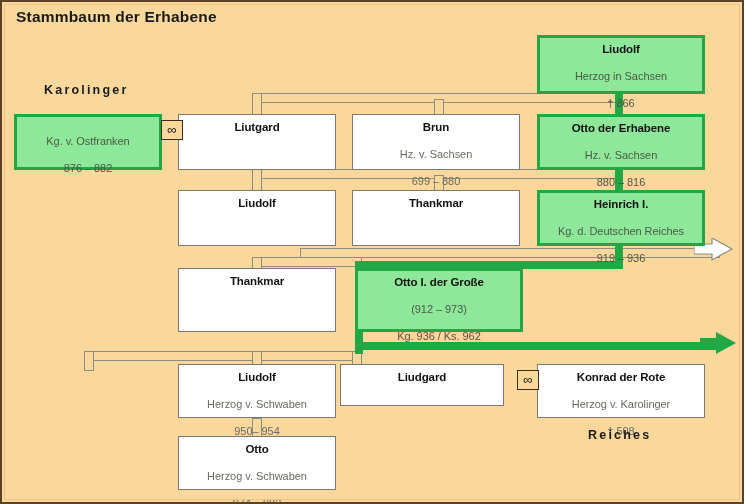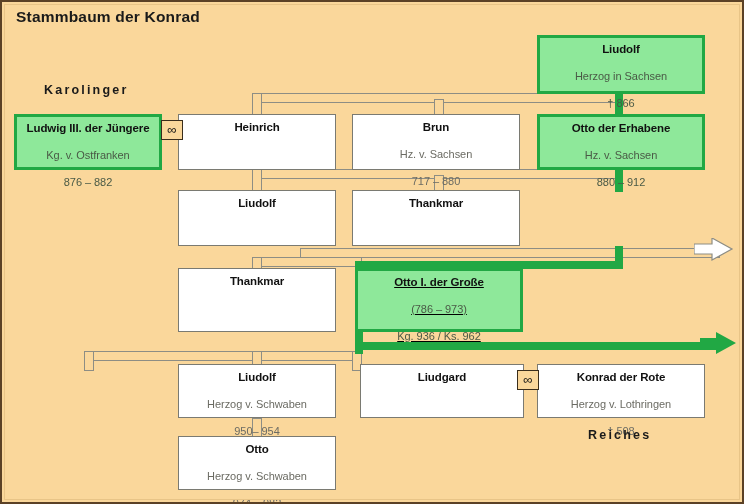--- a/index.html
+++ b/index.html
@@ -118,21 +118,21 @@
 
   
   .arrow-white{position:absolute;z-index:25;}
   .arrow-green{position:absolute;z-index:25;}
 </style>
 </head>
 <body>
 
 <div id="canvas">
 
-  <div class="title">Stammbaum der Konrad</div>
+  <div class="title">Stammbaum der Erhabene</div>
   <div class="dynasty" style="left:44px;top:83px;">Karolinger</div>
   <div class="dynasty" style="left:588px;top:428px;">Reiches</div>
 
   <div class="gconn" style="left:615px;top:94px;width:8px;height:22px;"></div>
 
   <div class="conn" style="left:252px;top:93px;width:370px;height:10px;"></div>
   <div class="conn" style="left:252px;top:93px;width:10px;height:22px;"></div>
   <div class="conn" style="left:434px;top:99px;width:10px;height:18px;"></div>
 
   <div class="gconn" style="left:615px;top:170px;width:8px;height:22px;"></div>
@@ -166,82 +166,86 @@
 
   <div class="conn" style="left:252px;top:418px;width:10px;height:22px;"></div>
 
   <div class="node green" style="left:537px;top:35px;width:168px;height:59px;">
     <div class="nm">Liudolf</div>
     <div class="ln">Herzog in Sachsen</div>
     <div class="ln">† 866</div>
   </div>
 
   <div class="node green" style="left:14px;top:114px;width:148px;height:56px;">
-    <div class="nm">Ludwig III. der Jüngere</div>
     <div class="ln">Kg. v. Ostfranken</div>
     <div class="ln">876 – 882</div>
   </div>
 
   <div class="marriage" style="left:161px;top:120px;">
     <span>∞</span>
   </div>
 
   <div class="node" style="left:178px;top:114px;width:158px;height:56px;">
-    <div class="nm">Heinrich</div>
+    <div class="nm">Liutgard</div>
   </div>
 
   <div class="node" style="left:352px;top:114px;width:168px;height:56px;">
     <div class="nm">Brun</div>
     <div class="ln">Hz. v. Sachsen</div>
-    <div class="ln">717 – 880</div>
+    <div class="ln">699 – 880</div>
   </div>
 
   <div class="node green" style="left:537px;top:114px;width:168px;height:56px;">
     <div class="nm">Otto der Erhabene</div>
     <div class="ln">Hz. v. Sachsen</div>
-    <div class="ln">880 – 912</div>
+    <div class="ln">880 – 816</div>
   </div>
 
   <div class="node" style="left:178px;top:190px;width:158px;height:56px;">
     <div class="nm">Liudolf</div>
   </div>
 
   <div class="node" style="left:352px;top:190px;width:168px;height:56px;">
     <div class="nm">Thankmar</div>
   </div>
 
+  <div class="node green" style="left:537px;top:190px;width:168px;height:56px;">
+    <div class="nm">Heinrich I.</div>
+    <div class="ln">Kg. d. Deutschen Reiches</div>
+    <div class="ln">919 – 936</div>
+  </div>
 
   <div class="node" style="left:178px;top:268px;width:158px;height:64px;">
     <div class="nm">Thankmar</div>
   </div>
 
-  <div class="node green" style="left:355px;top:268px;width:168px;height:64px;text-decoration:underline;">
+  <div class="node green" style="left:355px;top:268px;width:168px;height:64px;">
     <div class="nm">Otto I. der Große</div>
-    <div class="ln">(786 – 973)</div>
+    <div class="ln">(912 – 973)</div>
     <div class="ln">Kg. 936 / Ks. 962</div>
   </div>
 
 
   <div class="node" style="left:178px;top:364px;width:158px;height:54px;">
     <div class="nm">Liudolf</div>
     <div class="ln">Herzog v. Schwaben</div>
     <div class="ln">950– 954</div>
   </div>
 
-  <div class="node" style="left:360px;top:364px;width:164px;height:54px;">
+  <div class="node" style="left:340px;top:364px;width:164px;height:42px;">
     <div class="nm">Liudgard</div>
   </div>
 
   <div class="marriage" style="left:517px;top:370px;">
     <span>∞</span>
   </div>
 
   <div class="node" style="left:537px;top:364px;width:168px;height:54px;">
     <div class="nm">Konrad der Rote</div>
-    <div class="ln">Herzog v. Lothringen</div>
+    <div class="ln">Herzog v. Karolinger</div>
     <div class="ln">† 508</div>
   </div>
 
   <div class="node" style="left:178px;top:436px;width:158px;height:54px;">
     <div class="nm">Otto</div>
     <div class="ln">Herzog v. Schwaben</div>
     <div class="ln">974 – 982</div>
   </div>
 
   <div id="frame-inner"></div>

